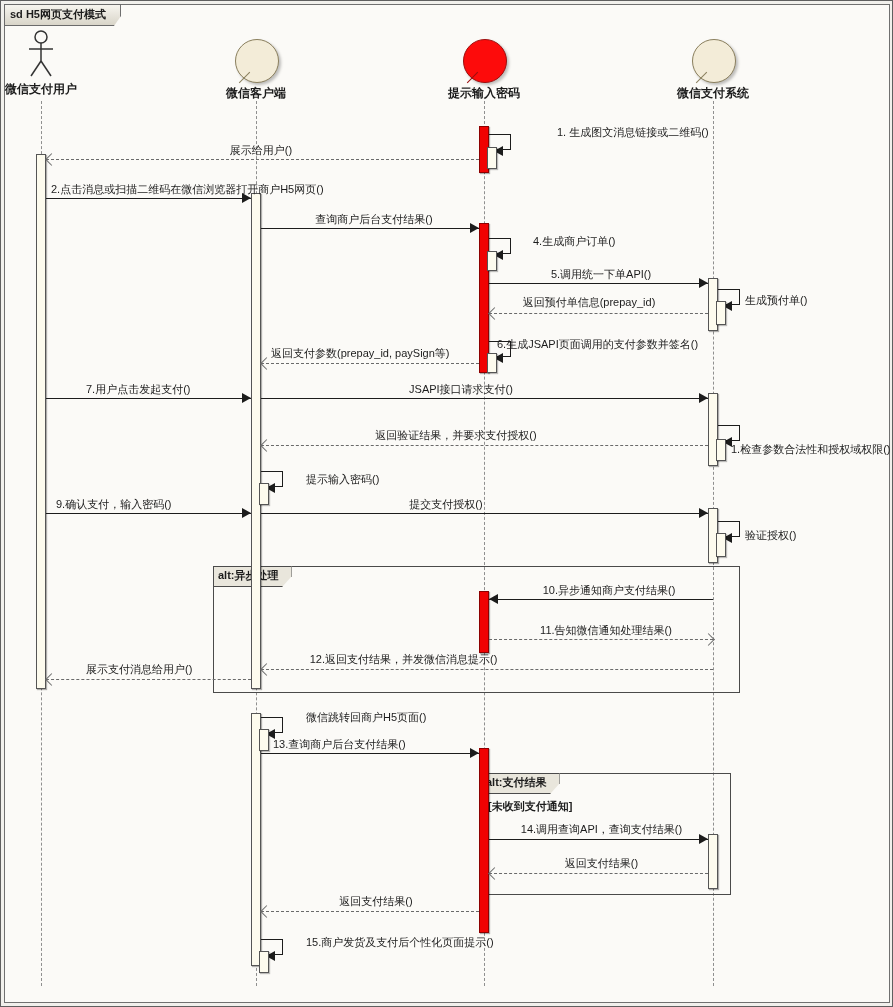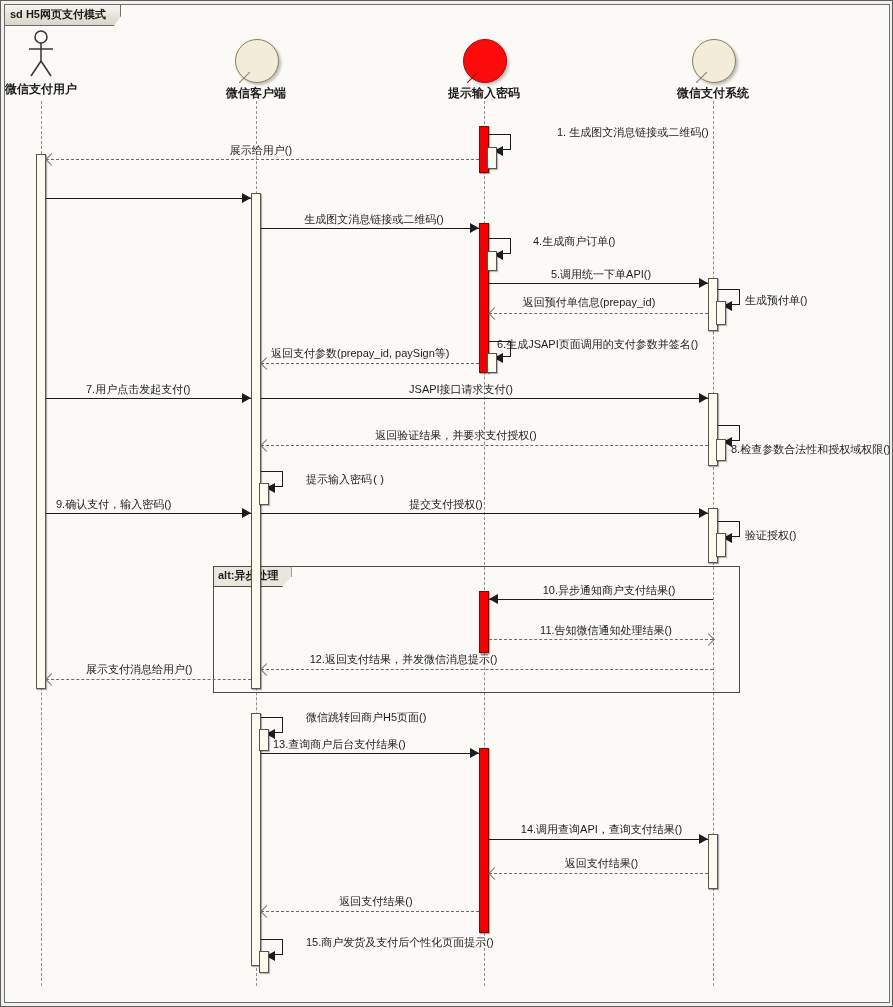--- a/index.html
+++ b/index.html
@@ -92,20 +92,24 @@
   <div class="head-label" style="left:423px;top:84px;">提示输入密码</div>
 
   <div class="head-circle" style="left:691px;top:38px;">
       <div class="fold"></div>
     </div>
   <div class="head-label" style="left:652px;top:84px;">微信支付系统</div>
 
   <div class="frag" style="left:212px;top:565px;width:525px;height:125px;">
     <div class="frag-tab">alt:异步处理</div>
   </div>
+  <div class="frag" style="left:480px;top:772px;width:248px;height:120px;">
+    <div class="frag-tab">alt:支付结果</div>
+    <div class="frag-guard">[未收到支付通知]</div>
+  </div>
 
   <div class="act" style="left:35px;top:153px;height:535px;"></div>
   <div class="act" style="left:250px;top:192px;height:496px;"></div>
   <div class="act" style="left:250px;top:712px;height:253px;"></div>
   <div class="act red" style="left:478px;top:125px;height:47px;"></div>
   <div class="act red" style="left:478px;top:222px;height:150px;"></div>
   <div class="act red" style="left:478px;top:590px;height:62px;"></div>
   <div class="act red" style="left:478px;top:747px;height:185px;"></div>
   <div class="act" style="left:707px;top:277px;height:53px;"></div>
   <div class="act" style="left:707px;top:392px;height:73px;"></div>
@@ -117,24 +121,25 @@
     </div>
   <div class="nact" style="left:486px;top:146px;height:22px;"></div>
   <div class="lbl" style="left:516px;top:124px;margin-left:40px;">1. 生成图文消息链接或二维码()</div>
 
   <div class="line dl" style="left:45px;top:158px;width:433px;"></div>
   <div class="oarr-l" style="left:46px;top:154px;"></div>
   <div class="lbl c" style="left:180px;top:142px;width:160px;">展示给用户()</div>
 
   <div class="line sl" style="left:45px;top:197px;width:205px;"></div>
   <div class="farr-r" style="left:241px;top:192px;"></div>
+  <div class="lbl" style="left:50px;top:181px;">2.点击消息或扫描二维码在微信浏览器打开商户H5网页()</div>
 
   <div class="line sl" style="left:260px;top:227px;width:218px;"></div>
   <div class="farr-r" style="left:469px;top:222px;"></div>
-  <div class="lbl c" style="left:268px;top:211px;width:210px;">生成图文消息链接或二维码()</div>
+  <div class="lbl c" style="left:268px;top:211px;width:210px;">查询商户后台支付结果()</div>
 
   <div class="self" style="left:488px;top:237px;">
       <div class="farr-l arr-in"></div>
     </div>
   <div class="nact" style="left:486px;top:250px;height:20px;"></div>
   <div class="lbl" style="left:532px;top:233px;">4.生成商户订单()</div>
 
   <div class="line sl" style="left:488px;top:282px;width:219px;"></div>
   <div class="farr-r" style="left:698px;top:277px;"></div>
   <div class="lbl c" style="left:500px;top:266px;width:200px;">5.调用统一下单API()</div>
@@ -168,27 +173,27 @@
   <div class="lbl c" style="left:360px;top:381px;width:200px;">JSAPI接口请求支付()</div>
 
   <div class="line dl" style="left:260px;top:444px;width:447px;"></div>
   <div class="oarr-l" style="left:261px;top:440px;"></div>
   <div class="lbl c" style="left:355px;top:427px;width:200px;">返回验证结果，并要求支付授权()</div>
 
   <div class="self" style="left:717px;top:424px;">
       <div class="farr-l arr-in"></div>
     </div>
   <div class="nact" style="left:715px;top:438px;height:22px;"></div>
-  <div class="lbl" style="left:730px;top:441px;">8.检查参数合法性和授权域权限()</div>
+  <div class="lbl" style="left:730px;top:441px;">1.检查参数合法性和授权域权限()</div>
 
   <div class="self" style="left:260px;top:470px;">
       <div class="farr-l arr-in"></div>
     </div>
   <div class="nact" style="left:258px;top:482px;height:22px;"></div>
-  <div class="lbl" style="left:305px;top:471px;font-family:Liberation Mono, monospace;">提示输入密码()</div>
+  <div class="lbl" style="left:305px;top:471px;">提示输入密码()</div>
 
   <div class="line sl" style="left:45px;top:512px;width:205px;"></div>
   <div class="farr-r" style="left:241px;top:507px;"></div>
   <div class="lbl" style="left:55px;top:496px;">9.确认支付，输入密码()</div>
 
   <div class="line sl" style="left:260px;top:512px;width:447px;"></div>
   <div class="farr-r" style="left:698px;top:507px;"></div>
   <div class="lbl c" style="left:345px;top:496px;width:200px;">提交支付授权()</div>
 
   <div class="self" style="left:717px;top:520px;">

